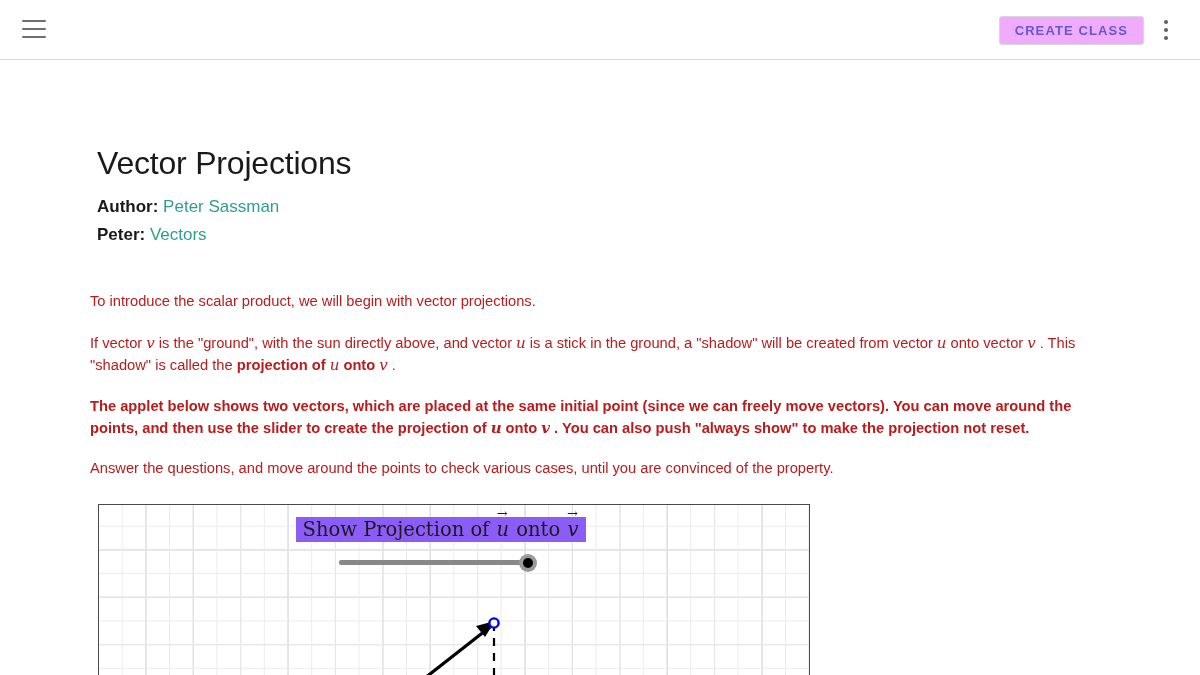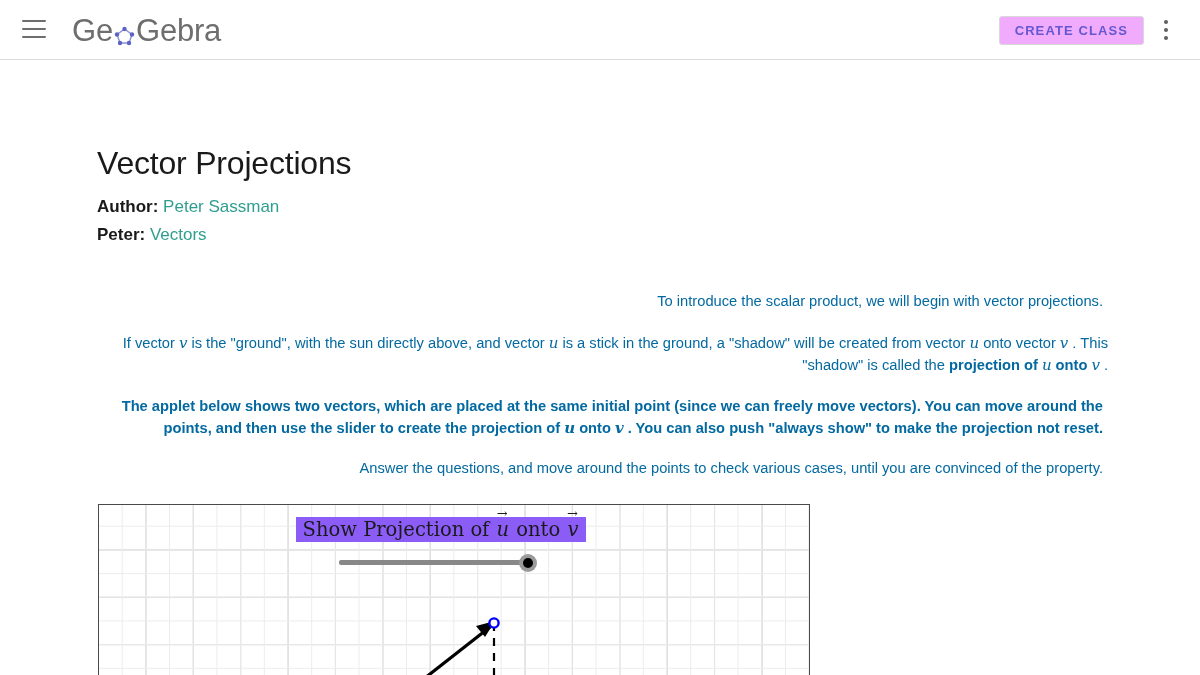--- a/index.html
+++ b/index.html
@@ -113,26 +113,25 @@
   .meta.topic  { top: 165px; }
   .meta b { font-weight: bold; color: #1a1a1a; }
   .meta a {
     color: #2f9e8f;
     text-decoration: none;
     cursor: pointer;
   }
 
   .para {
     position: absolute;
-    left: 103px;
+    left: 90px;
     font-size: 14.7px;
     line-height: 22px;
-    color: #0369a1;
+    color: #b91c1c;
     width: 1000px;
-    text-align: right;
   }
   .para.p1 { top: 215px; }
   .para.p2 { top: 257px; width: 1005px; }
   .para.p3 { top: 320px; width: 1000px; font-weight: bold; }
   .para.p4 { top: 382px; }
   .para b { font-weight: bold; }
   .mvar {
     font-family: "DejaVu Serif", "Liberation Serif", serif;
     font-style: italic;
     font-size: 15px;
@@ -225,32 +224,20 @@
 <body>
 
 <div class="header">
 
   <div class="hamburger">
     <span></span>
     <span></span>
     <span></span>
   </div>
 
-  <div class="logo">
-    <span class="lg-text">Ge</span>
-      <span class="lg-mark"><svg width="25" height="25" viewBox="0 0 25 25">
-        <polygon points="12.5,5 20,10.5 17,19 8,19 5,10.5" fill="none" stroke="#8b8fd4" stroke-width="1.4"></polygon>
-        <circle cx="12.5" cy="5" r="2.2" fill="#5b63c4"></circle>
-        <circle cx="20" cy="10.5" r="2.2" fill="#5b63c4"></circle>
-        <circle cx="17" cy="19" r="2.2" fill="#5b63c4"></circle>
-        <circle cx="8" cy="19" r="2.2" fill="#5b63c4"></circle>
-        <circle cx="5" cy="10.5" r="2.2" fill="#5b63c4"></circle>
-      </svg></span>
-      <span class="lg-text">Gebra</span>
-  </div>
 
   <button class="create-class">CREATE CLASS</button>
 
   <div class="kebab">
     <i></i>
     <i></i>
     <i></i>
   </div>
 </div>
 

